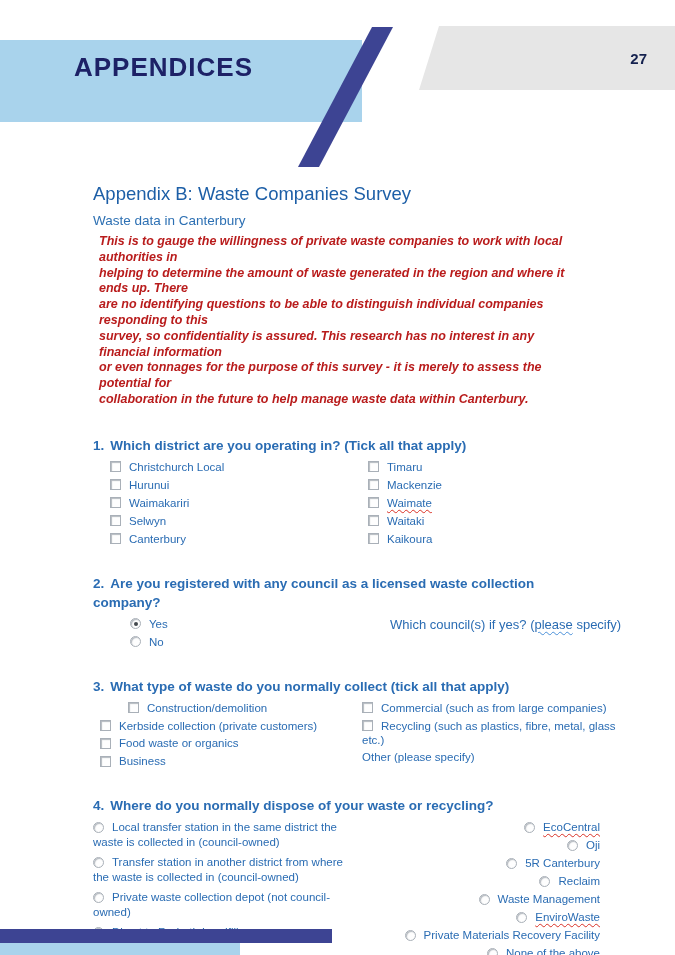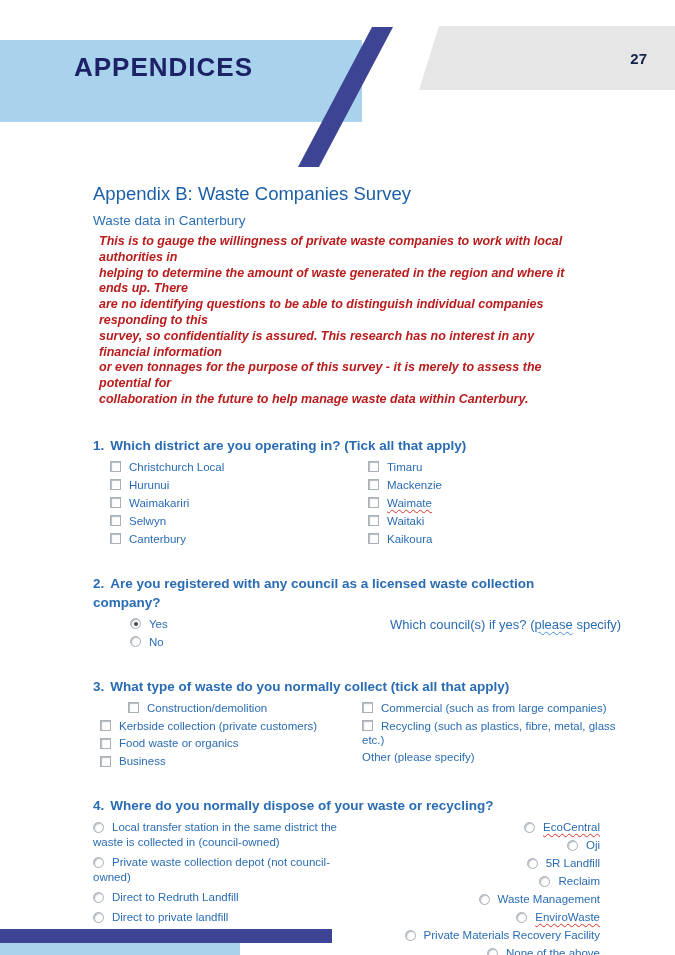--- a/index.html
+++ b/index.html
@@ -147,28 +147,29 @@
     </div>
   </div>
 
   <div class="question q4">
     <div class="qhead">
       <span class="qnum">4.</span><span>Where do you normally dispose of your waste or recycling?</span>
     </div>
     <div class="cols">
       <div class="colL">
         <div class="opt"><span class="rd"></span><span class="opt-label">Local transfer station in the same district the waste is collected in (council-owned)</span></div>
+        <div class="opt"><span class="rd"></span><span class="opt-label">Transfer station in another district from where the waste is collected in (council-owned)</span></div>
         <div class="opt"><span class="rd"></span><span class="opt-label">Private waste collection depot (not council-owned)</span></div>
         <div class="opt"><span class="rd"></span><span class="opt-label">Direct to Redruth Landfill</span></div>
         <div class="opt"><span class="rd"></span><span class="opt-label">Direct to private landfill</span></div>
       </div>
       <div class="colR">
         <div class="opt"><span class="rd"></span><span class="opt-label sp-red">EcoCentral</span></div>
         <div class="opt"><span class="rd"></span><span class="opt-label">Oji</span></div>
-        <div class="opt"><span class="rd"></span><span class="opt-label">5R Landfill</span></div>
+        <div class="opt"><span class="rd"></span><span class="opt-label">5R Canterbury</span></div>
         <div class="opt"><span class="rd"></span><span class="opt-label">Reclaim</span></div>
         <div class="opt"><span class="rd"></span><span class="opt-label">Waste Management</span></div>
         <div class="opt"><span class="rd"></span><span class="opt-label sp-red">EnviroWaste</span></div>
         <div class="opt"><span class="rd"></span><span class="opt-label">Private Materials Recovery Facility</span></div>
         <div class="opt"><span class="rd"></span><span class="opt-label">None of the above</span></div>
 
       </div>
     </div>
   </div>
 

